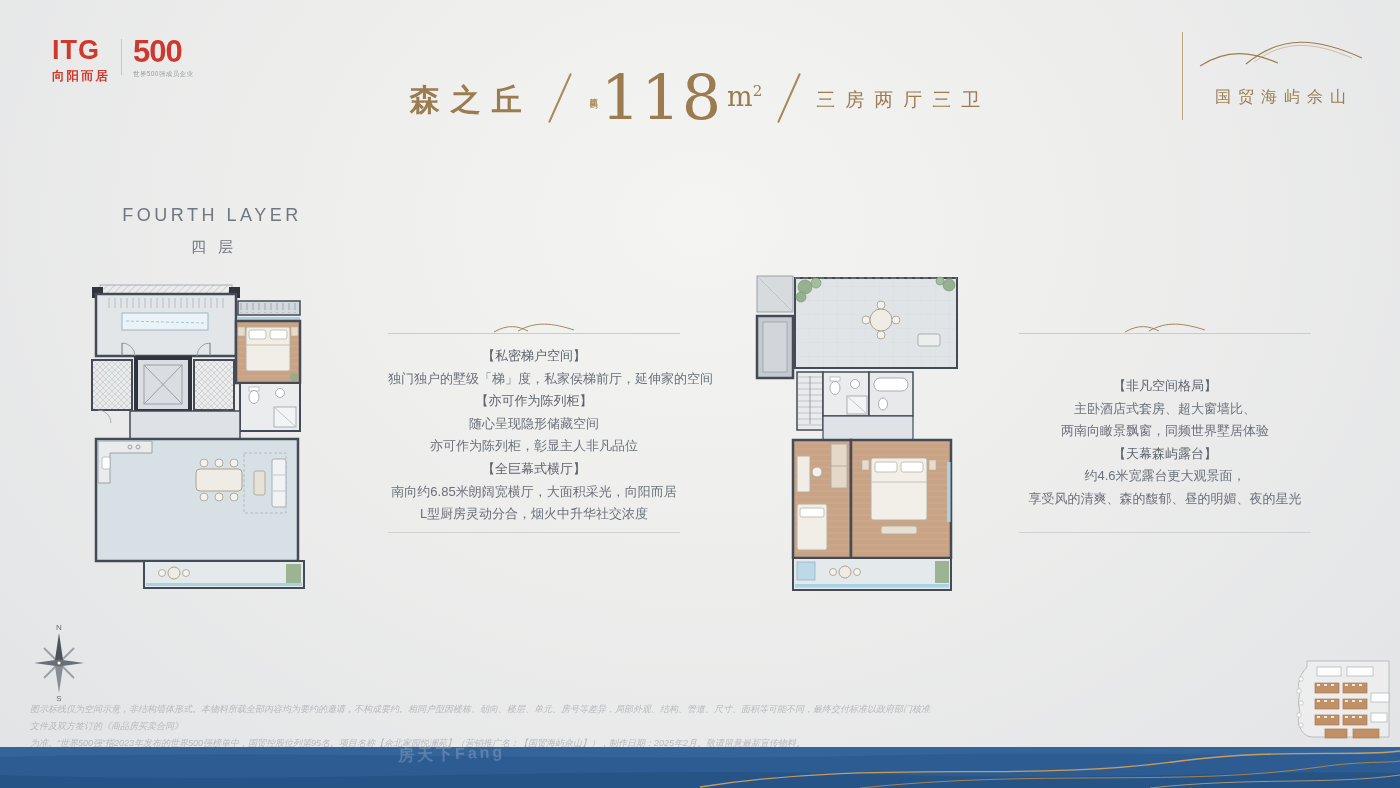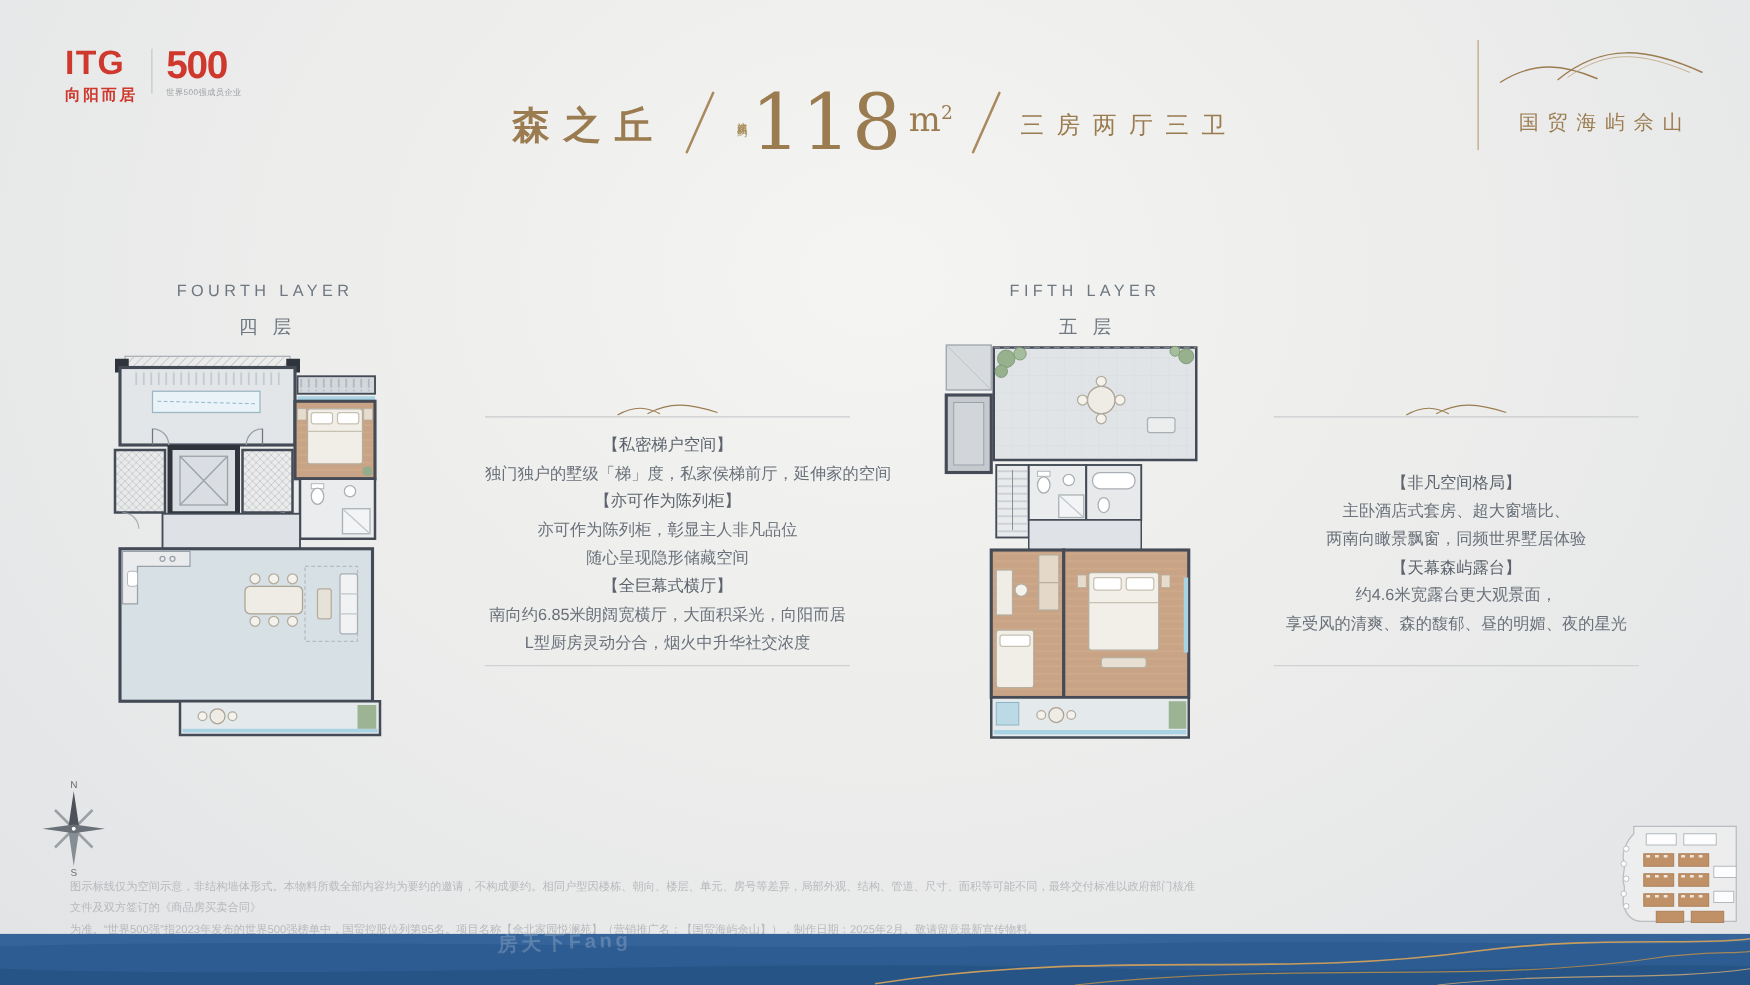--- a/index.html
+++ b/index.html
@@ -31,43 +31,43 @@
 
   
   .project-logo { position:absolute; right:16px; top:26px; width:200px; text-align:center; color:#9b7c50; }
   .project-vline { position:absolute; left:-2px; top:6px; width:1px; height:88px; background:#bda67f; }
   .project-name { font-family:"DejaVu Serif", serif; font-size:16px; letter-spacing:7px; margin-top:9px; white-space:nowrap; }
 
   
   .layer-head { position:absolute; width:250px; text-align:center; color:#6f7781; }
   .layer-head.left  { left:87px;  top:205px; }
   .layer-head.right { left:743px; top:205px; }
-  .layer-en { font-size:13px; letter-spacing:3.5px;margin-top:20px; }
+  .layer-en { font-size:18px; letter-spacing:3.5px; }
   .layer-cn { font-size:15px; letter-spacing:12px; margin-top:12px; text-indent:12px; }
 
   
   .plan { position:absolute; }
   .plan.left  { left:88px;  top:283px; }
   .plan.right { left:753px; top:272px; }
 
   
   .features { position:absolute; width:292px; height:200px; text-align:center;
     border-top:1px solid #c9cbcd; border-bottom:1px solid #cfd1d3; color:#6a717a; font-size:13px; }
   .features.f-left  { left:388px;  top:333px; padding-top:11px; }
   .features.f-right { left:1019px; top:333px; padding-top:41px; }
   .features p { line-height:22.6px; white-space:nowrap; }
   .features .ft { color:#5d646d; font-weight:500; }
   .motif { position:absolute; top:-15px; left:50%; transform:translateX(-50%); }
 
   
   .compass { position:absolute; left:31px; top:620px; }
 
   
-  .disclaimer { position:absolute; left:56px; top:701px; width:905px;
-    font-size:9px; line-height:17px; color:#b7babd; }
+  .disclaimer { position:absolute; left:30px; top:701px; width:905px;
+    font-size:9px; line-height:17px; color:#b7babd;font-style:italic; }
 
   
   .keyplot { position:absolute; left:1283px; top:655px; }
 
   
   .wave { position:absolute; left:0; bottom:0; width:1400px; height:41px; }
 
   
   .watermark { position:absolute; left:398px; top:744px; font-size:16px; letter-spacing:3px;
     color:rgba(235,238,240,0.22); transform:rotate(-2deg); font-weight:bold; pointer-events:none; }
@@ -107,24 +107,20 @@
       <path d="M6,40 C34,22 58,26 84,37" stroke="#9b7c50" fill="none" stroke-width="1.1"></path>
       <path d="M52,38 C88,8 124,12 168,32" stroke="#9b7c50" fill="none" stroke-width="1.1"></path>
       <path d="M60,36 C92,13 120,16 158,32" stroke="#b79a6e" fill="none" stroke-width="0.7" opacity="0.8"></path>
     </svg>
     <div class="project-name">国贸海屿佘山</div>
   </div>
 
   <div class="layer-head left">
     <div class="layer-en">FOURTH LAYER</div>
     <div class="layer-cn">四层</div>
-  </div>
-  <div class="layer-head right">
-    <div class="layer-en">FIFTH LAYER</div>
-    <div class="layer-cn">五层</div>
   </div>
 
   <svg class="plan left" width="242" height="310" viewBox="0 0 242 310">
     <defs>
       <pattern id="p1h" patternUnits="userSpaceOnUse" width="5" height="5" patternTransform="rotate(45)">
         <line x1="0" y1="0" x2="0" y2="5" stroke="#b3bac0" stroke-width="1"></line>
       </pattern>
       <pattern id="p1x" patternUnits="userSpaceOnUse" width="6" height="6">
         <path d="M0,6 L6,0 M0,0 L6,6" stroke="#bcc2c8" stroke-width="0.6"></path>
       </pattern>
@@ -289,22 +285,22 @@
   <div class="features f-left">
     <div class="motif">
       <svg width="92" height="16" viewBox="0 0 92 16">
         <path d="M6,13 C20,5 30,7 40,12" stroke="#9b7c50" stroke-width="0.9" fill="none"></path>
         <path d="M30,12 C48,2 64,4 86,11" stroke="#9b7c50" stroke-width="0.9" fill="none"></path>
       </svg>
     </div>
     <p class="ft">【私密梯户空间】</p>
     <p>独门独户的墅级「梯」度，私家侯梯前厅，延伸家的空间</p>
     <p class="ft">【亦可作为陈列柜】</p>
+    <p>随心呈现隐形储藏空间</p>
     <p>亦可作为陈列柜，彰显主人非凡品位</p>
-    <p>随心呈现隐形储藏空间</p>
     <p class="ft">【全巨幕式横厅】</p>
     <p>南向约6.85米朗阔宽横厅，大面积采光，向阳而居</p>
     <p>L型厨房灵动分合，烟火中升华社交浓度</p>
   </div>
 
   <div class="features f-right">
     <div class="motif">
       <svg width="92" height="16" viewBox="0 0 92 16">
         <path d="M6,13 C20,5 30,7 40,12" stroke="#9b7c50" stroke-width="0.9" fill="none"></path>
         <path d="M30,12 C48,2 64,4 86,11" stroke="#9b7c50" stroke-width="0.9" fill="none"></path>

